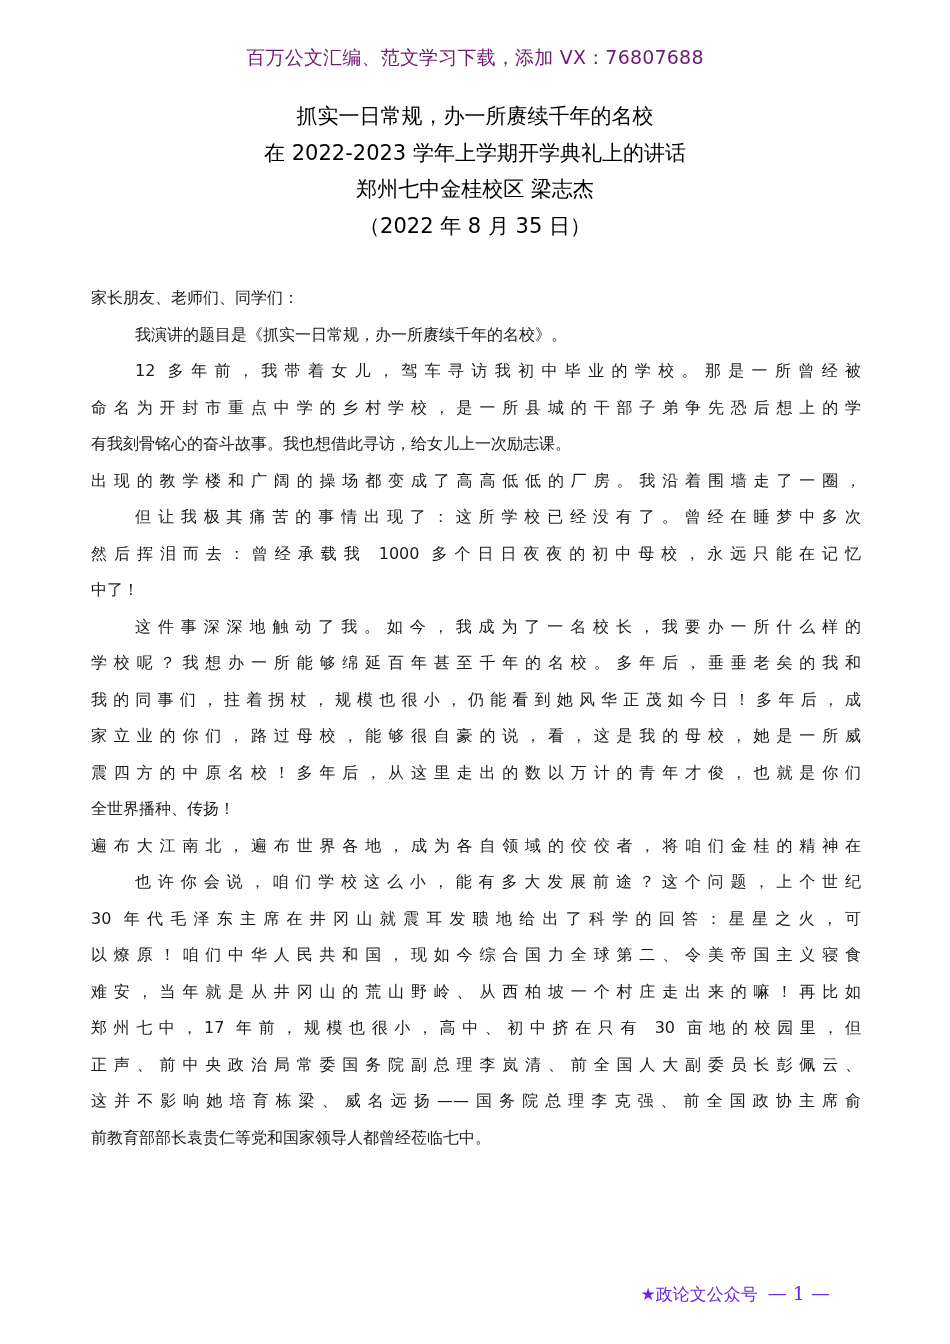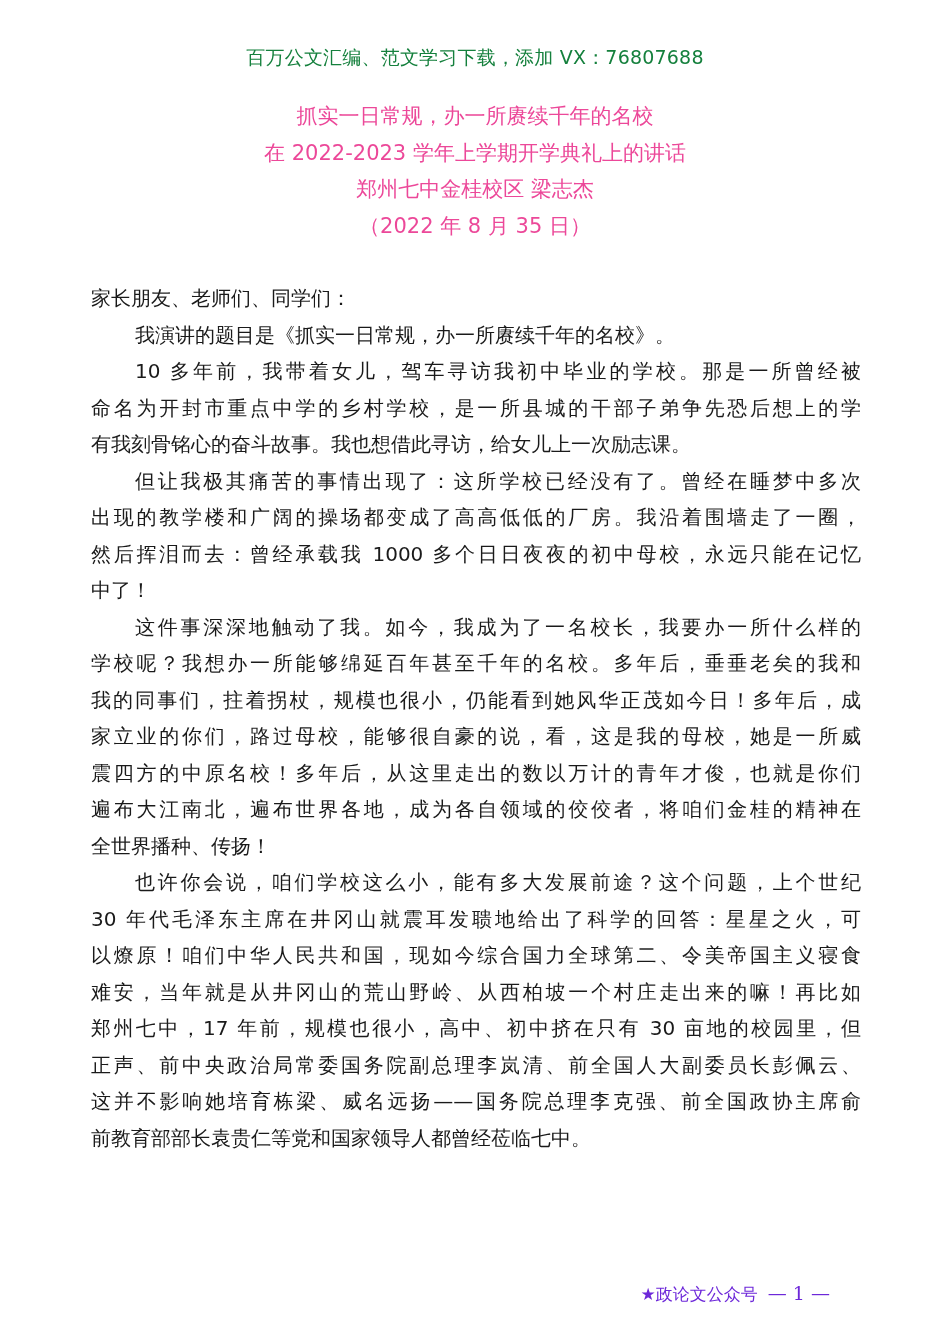--- a/index.html
+++ b/index.html
@@ -3,30 +3,30 @@
 <meta charset="utf-8">
 <style>
   html, body { margin: 0; padding: 0; background: #ffffff; }
   body {
     width: 950px; height: 1344px; position: relative; overflow: hidden;
     font-family: "DejaVu Sans", "Liberation Sans", sans-serif;
     color: #1a1a1a;
   }
   .watermark {
     position: absolute; left: 0; right: 0; top: 45px;
-    text-align: center; font-size: 19px; color: #15803d; letter-spacing: 0.2px;
+    text-align: center; font-size: 19px; color: #701a75; letter-spacing: 0.2px;
   }
   .title-block {
     position: absolute; left: 0; right: 0; top: 98px;
-    text-align: center; font-size: 21px; line-height: 36.5px; color: #ec4899;
+    text-align: center; font-size: 21px; line-height: 36.5px; color: #000000;
   }
   .title-block div { white-space: nowrap; }
   .body {
     position: absolute; left: 91px; top: 280px; width: 770px;
-    font-size: 20px; line-height: 36.5px; color: #1a1a1a;
+    font-size: 16px; line-height: 36.5px; color: #1a1a1a;
   }
   .line { white-space: nowrap; height: 36.5px; text-align: justify; text-align-last: justify; }
   .line.last { text-align-last: left; }
   .indent { padding-left: 44px; }
   .footer {
     position: absolute; right: 120px; top: 1282px;
     font-size: 17px; color: #6d28d9; white-space: nowrap;
   }
   .footer .page { font-family: "DejaVu Serif", "Liberation Serif", serif; font-size: 19px; margin-left: 10px; }
 </style>
@@ -44,40 +44,40 @@
 
 <div class="body">
   <div class="line last">家长朋友、老师们、同学们：</div>
 
 
   <div>
     <div class="line last indent">我演讲的题目是《抓实一日常规，办一所赓续千年的名校》。</div>
   </div>
 
   <div>
-    <div class="line indent">10 多年前，我带着女儿，驾车寻访我初中毕业的学校。那是一所曾经被</div>
+    <div class="line indent">12 多年前，我带着女儿，驾车寻访我初中毕业的学校。那是一所曾经被</div>
     <div class="line">命名为开封市重点中学的乡村学校，是一所县城的干部子弟争先恐后想上的学</div>
     <div class="line last">有我刻骨铭心的奋斗故事。我也想借此寻访，给女儿上一次励志课。</div>
   </div>
 
   <div>
+    <div class="line">出现的教学楼和广阔的操场都变成了高高低低的厂房。我沿着围墙走了一圈，</div>
     <div class="line indent">但让我极其痛苦的事情出现了：这所学校已经没有了。曾经在睡梦中多次</div>
-    <div class="line">出现的教学楼和广阔的操场都变成了高高低低的厂房。我沿着围墙走了一圈，</div>
     <div class="line">然后挥泪而去：曾经承载我 1000 多个日日夜夜的初中母校，永远只能在记忆</div>
     <div class="line last">中了！</div>
   </div>
 
   <div>
     <div class="line indent">这件事深深地触动了我。如今，我成为了一名校长，我要办一所什么样的</div>
     <div class="line">学校呢？我想办一所能够绵延百年甚至千年的名校。多年后，垂垂老矣的我和</div>
     <div class="line">我的同事们，拄着拐杖，规模也很小，仍能看到她风华正茂如今日！多年后，成</div>
     <div class="line">家立业的你们，路过母校，能够很自豪的说，看，这是我的母校，她是一所威</div>
     <div class="line">震四方的中原名校！多年后，从这里走出的数以万计的青年才俊，也就是你们</div>
+    <div class="line last">全世界播种、传扬！</div>
     <div class="line">遍布大江南北，遍布世界各地，成为各自领域的佼佼者，将咱们金桂的精神在</div>
-    <div class="line last">全世界播种、传扬！</div>
   </div>
 
   <div>
     <div class="line indent">也许你会说，咱们学校这么小，能有多大发展前途？这个问题，上个世纪</div>
     <div class="line">30 年代毛泽东主席在井冈山就震耳发聩地给出了科学的回答：星星之火，可</div>
     <div class="line">以燎原！咱们中华人民共和国，现如今综合国力全球第二、令美帝国主义寝食</div>
     <div class="line">难安，当年就是从井冈山的荒山野岭、从西柏坡一个村庄走出来的嘛！再比如</div>
     <div class="line">郑州七中，17 年前，规模也很小，高中、初中挤在只有 30 亩地的校园里，但</div>
     <div class="line">正声、前中央政治局常委国务院副总理李岚清、前全国人大副委员长彭佩云、</div>
     <div class="line">这并不影响她培育栋梁、威名远扬——国务院总理李克强、前全国政协主席俞</div>

